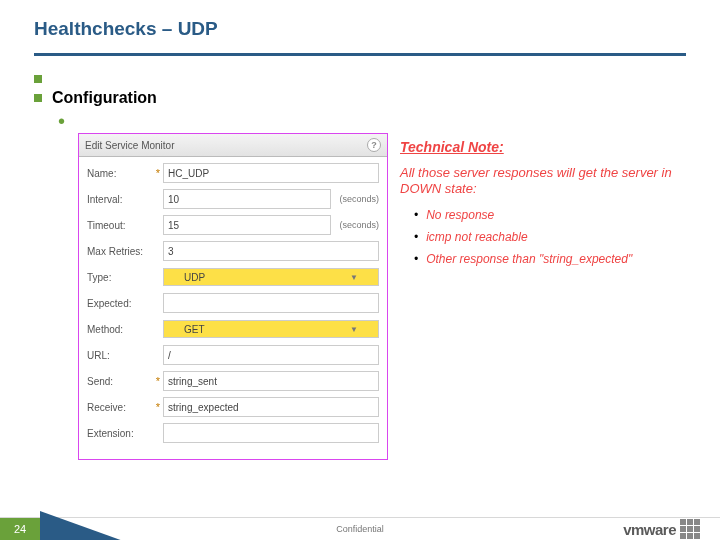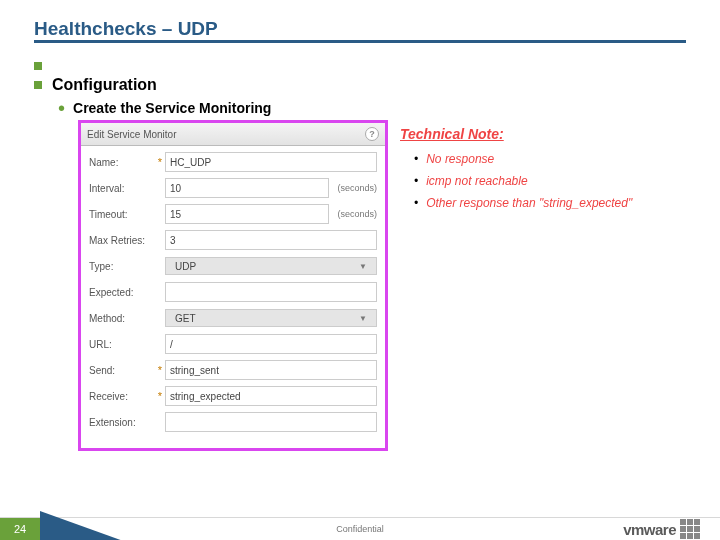--- a/index.html
+++ b/index.html
@@ -10,21 +10,21 @@
     position: relative;
     overflow: hidden;
   }
   .slide {
     padding: 18px 34px 0 34px;
   }
   .title {
     color: #2a5b86;
     font-size: 19px;
     font-weight: bold;
-    padding-bottom: 0;
+    padding-bottom: 13px;
   }
   .title-underline {
     height: 3px;
     background: #2a5b86;
     margin-bottom: 14px;
   }
   .blist1 {
     display: flex;
     align-items: flex-start;
     margin-bottom: 6px;
@@ -62,21 +62,21 @@
   .content-row {
     display: flex;
     margin-left: 44px;
     margin-top: 2px;
     gap: 12px;
   }
 
   
   .dialog {
     width: 310px;
-    border: 3px solid #d946ef;
+    border: 1px solid #d946ef;
     background: #fff;
     font-size: 10px;
     color: #333;
   }
   .dialog-header {
     display: flex;
     align-items: center;
     justify-content: space-between;
     background: linear-gradient(#f4f4f4,#e3e3e3);
     border-bottom: 1px solid #bbb;
@@ -119,23 +119,23 @@
     border: 1px solid #ccc;
     background: #fff;
     font-size: 10px;
     padding: 0 4px;
     color: #444;
   }
   .dlg-select {
     flex: 1;
     height: 18px;
     border: 1px solid #ccc;
-    background: #e5e5e5;
-    font-size: 10px;
-    padding: 0 9px;
+    background: #fde047;
+    font-size: 10px;
+    padding: 0 20px;
     display: flex;
     align-items: center;
     justify-content: space-between;
     color: #444;
   }
   .dlg-caret {
     font-size: 8px;
     color: #777;
   }
   .dlg-unit {
@@ -246,21 +246,20 @@
     <div class="square"></div>
   </div>
 
   <div class="blist1">
     <div class="square"></div>
     <div class="txt">Configuration</div>
   </div>
 
   <div class="blist2">
     <div class="dot">•</div>
-    <div class="txt">Create the Service Monitoring</div>
   </div>
 
   <div class="content-row">
 
     <div class="dialog">
       <div class="dialog-header">
         <span>Edit Service Monitor</span>
         <span class="help-icon">?</span>
       </div>
       <div class="dlg-body">
@@ -337,20 +336,21 @@
           <div class="dlg-label">Extension:</div>
           <div class="dlg-star"></div>
           <input class="dlg-input" value="" style="">
         </div>
 
       </div>
     </div>
 
     <div class="note">
       <div class="note-title">Technical Note:</div>
+      <div class="note-body">All those server responses will get the server in DOWN state:</div>
       <ul class="note-list">
         <li>
             <span>No response</span>
           </li>
         <li>
             <span>icmp not reachable</span>
           </li>
         <li>
             <span>Other response than "string_expected"</span>
           </li>

